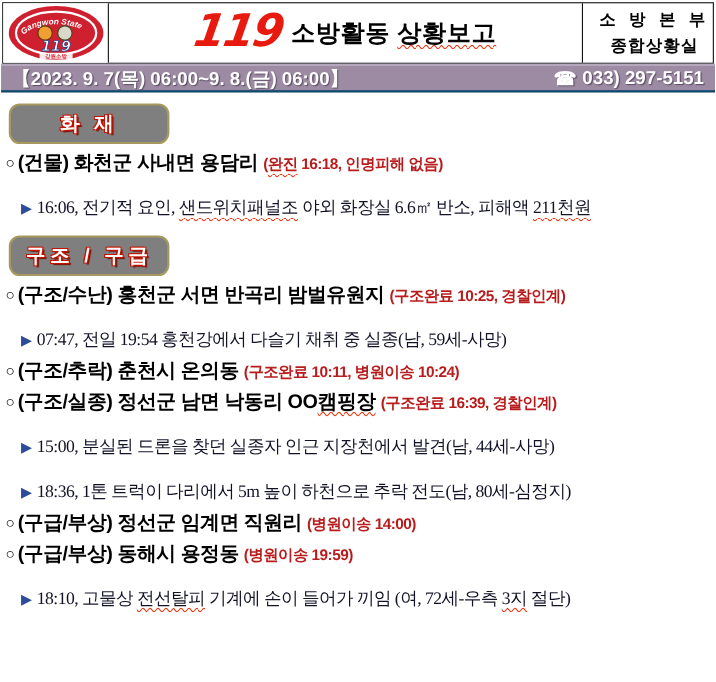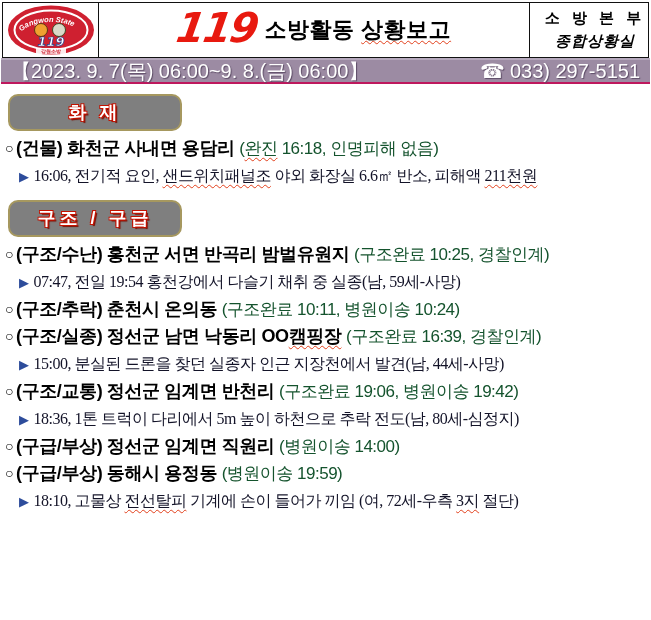--- a/index.html
+++ b/index.html
@@ -28,55 +28,55 @@
   }
   .title-text{
     font-size:22px;font-weight:900;letter-spacing:0.5px;line-height:1;
   }
   .org-cell{
     width:106px;border-left:1.6px solid #111;display:flex;flex-direction:column;
     justify-content:center;padding-left:12px;gap:4px;
     font-size:15px;font-weight:bold;align-items:center;
   }
   .org-cell .l1{letter-spacing:4px;}
-  .org-cell .l2{letter-spacing:1px;font-style:italic;}
+  .org-cell .l2{letter-spacing:1px;}
 
   
   .date-bar{
     height:22px;margin:0 1px;background:#9c8ba3;
-    border-top:2px solid #b5a8bc;border-bottom:2px solid #be185d;
+    border-top:2px solid #b5a8bc;border-bottom:2px solid #0c4a6e;
     display:flex;align-items:center;justify-content:space-between;
-    padding:0 10px;color:#fff;font-weight:normal;font-size:20px;
+    padding:0 10px;color:#fff;font-weight:bold;font-size:17px;
     text-shadow:1px 1px 1px #5d4c66;
   }
   .date-bar .phone{display:flex;align-items:center;gap:5px;}
 
   
   .badge{
     display:inline-block;margin:10px 0 4px 3px;padding:4px 0 5px 0;
-    width:174px;text-align:center;box-sizing:border-box;
+    width:146px;text-align:center;box-sizing:border-box;
     background:#7f7f7f;border:2.5px solid #a6985f;border-radius:10px;
     color:#fff;font-weight:bold;font-size:18px;letter-spacing:4px;
     text-shadow:-1px -1px 0 #c41200,1px -1px 0 #c41200,-1px 1px 0 #c41200,1px 1px 0 #c41200,2px 2px 1px #7e0d00;
   }
 
   
   .content{padding:0 0 0 5px;}
   .entry-main{
     font-size:18px;font-weight:bold;line-height:27px;white-space:nowrap;
     letter-spacing:-0.4px;
   }
   .entry-main .marker{font-size:14px;margin-right:3px;vertical-align:1px;}
   .entry-main .meta{
-    font-size:17px;font-weight:normal;color:#14532d;letter-spacing:-0.5px;
+    font-size:14px;font-weight:bold;color:#b91c1c;letter-spacing:-0.5px;
   }
   .entry-detail{
     font-family:"Liberation Serif","DejaVu Serif",serif;
     font-size:16px;color:#131328;line-height:27px;
-    padding-left:14px;white-space:nowrap;letter-spacing:-0.5px;
+    padding-left:14px;white-space:nowrap;letter-spacing:-0.5px;margin-top:13px;
   }
   .entry-detail .arrow{
     color:#2d4c9b;font-size:13px;margin-right:5px;
     font-family:"DejaVu Sans",sans-serif;
   }
 
   .wavy{
     text-decoration:underline;text-decoration-style:wavy;
     text-decoration-color:#e2401c;text-decoration-thickness:1px;
     text-underline-offset:3px;
@@ -151,24 +151,20 @@
     </div>
 
     <div class="entry-main">
       <span class="marker">○</span><span>(구조/실종) 정선군 남면 낙동리 OO<span class="wavy">캠핑장</span></span>
       <span class="meta">(구조완료 16:39, 경찰인계)</span>
     </div>
     <div class="entry-detail">
       <span class="arrow">▶</span><span>15:00, 분실된 드론을 찾던 실종자 인근 지장천에서 발견(남, 44세-사망)</span>
     </div>
 
-    <div class="entry-main">
-      <span class="marker">○</span><span>(구조/교통) 정선군 임계면 반천리</span>
-      <span class="meta">(구조완료 19:06, 병원이송 19:42)</span>
-    </div>
     <div class="entry-detail">
       <span class="arrow">▶</span><span>18:36, 1톤 트럭이 다리에서 5m 높이 하천으로 추락 전도(남, 80세-심정지)</span>
     </div>
 
 
     <div class="entry-main">
       <span class="marker">○</span><span>(구급/부상) 정선군 임계면 직원리</span>
       <span class="meta">(병원이송 14:00)</span>
     </div>
 

